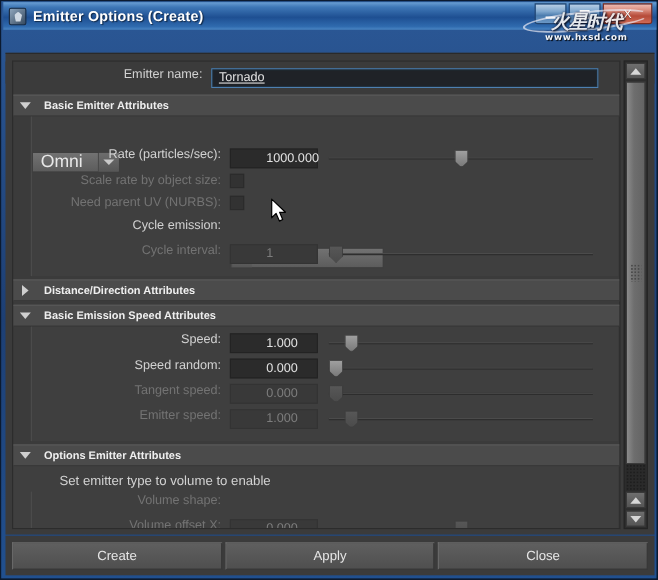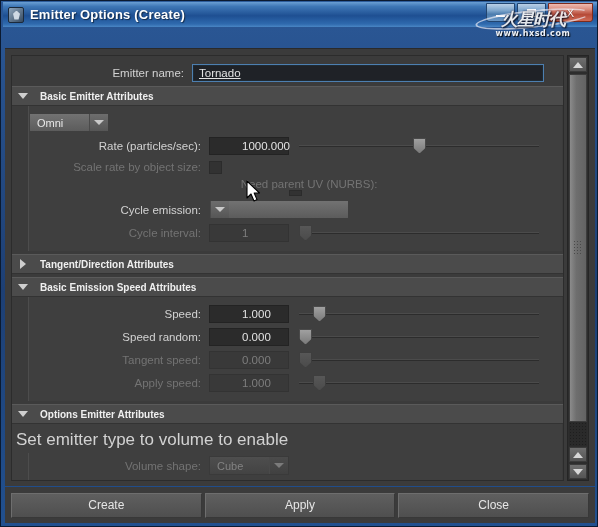--- a/index.html
+++ b/index.html
@@ -159,21 +159,21 @@
   }
   #vs-track-bottom {
     position: absolute; left: 1px; bottom: 34px; width: 18px; height: 24px;
     background-image: radial-gradient(#1e1e1e 45%, transparent 46%);
     background-size: 3px 3px; background-color: #2a2a2a;
   }
 
   
   .row {
     position: relative; height: 21px; margin-bottom: 2px;
-    display: flex; align-items: center;
+    display: flex; 
   }
   .lbl {
     width: 180px; text-align: right; padding-right: 8px;
     font-size: 11.5px; color: #d2d2d2; white-space: nowrap;
   }
   .lbl.dis { color: #737373; }
 
   .field {
     height: 18px; background: #2b2b2b; border: 1px solid #232323;
     color: #e2e2e2; font-size: 11.5px;
@@ -188,21 +188,21 @@
     border: 1px solid #4d7fb0;
     box-shadow: inset 0 0 0 1px #1f2a33;
     background: #1f2227;
     text-decoration: underline;
   }
 
   
   .combo {
     height: 19px; background: linear-gradient(to bottom, #727272, #5c5c5c);
     border: 1px solid #3f3f3f;
-    display: flex; align-items: center; color: #e8e8e8; font-size: 11px;
+    display: flex; align-items: center; color: #e8e8e8; font-size: 16px; margin-top: 26px;
   }
   .combo .cval { padding-left: 7px; white-space: nowrap; flex: 1 1 auto; }
   .combo .carrow {
     width: 19px; height: 100%;
     border-left: 1px solid #4a4a4a;
     display: flex; align-items: center; justify-content: center;
     background: linear-gradient(to bottom, #6d6d6d, #565656);
   }
   .combo .carrow i {
     width:0;height:0;border-left:5px solid transparent;border-right:5px solid transparent;border-top:5px solid #c9c9c9;
@@ -250,21 +250,21 @@
   .sec-header .sec-title {
     color: #efefef; font-size: 10px; font-weight: bold; padding-left: 6px;
   }
   .sec-body {
     background: #3f3f3f;
     border-left: 1px solid #4d4d4d;
     margin-left: 16px; margin-right: 3px;
     padding: 6px 0 6px 0;
   }
   .note {
-    font-size: 17px; color: #d2d2d2; padding: 4px 0 3px 4px;
+    font-size: 12px; color: #d2d2d2; padding: 4px 0 3px 4px; margin-left: 38px;
   }
 
   
   #btnbar {
     position: absolute; left: 4px; top: 486px;
     width: 590px; height: 36px;
     background: #3b3b3b;
     display: flex; align-items: center; gap: 3px; padding: 0 6px;
   }
   .bigbtn {
@@ -349,21 +349,21 @@
               <div class="track" style="width:240px;"></div>
               <div class="handle" style="left:114px;"></div>
             </div>
           </div>
 
           <div class="row" style="height:18px;">
             <div class="lbl dis">Scale rate by object size:</div>
             <div class="chk dis"></div>
           </div>
 
-          <div class="row" style="height:18px;flex-direction:column;">
+          <div class="row" style="height:18px;">
             <div class="lbl dis">Need parent UV (NURBS):</div>
             <div class="chk dis"></div>
           </div>
 
           <div class="row" style="margin-top:3px;">
             <div class="lbl">Cycle emission:</div>
             <div class="combo w140">
               <span class="carrow">
                   <i></i>
                 </span>
@@ -378,21 +378,21 @@
               <div class="handle dis" style="left:0px;"></div>
             </div>
           </div>
 
         </div>
 
         <div class="sec-header">
           <span class="tri">
               <i class="tri-right"></i>
             </span>
-          <span class="sec-title">Tangent/Direction Attributes</span>
+          <span class="sec-title">Distance/Direction Attributes</span>
         </div>
 
         <div class="sec-header">
           <span class="tri">
               <i class="tri-down"></i>
             </span>
           <span class="sec-title">Basic Emission Speed Attributes</span>
         </div>
         <div class="sec-body">
 
@@ -417,21 +417,21 @@
           <div class="row">
             <div class="lbl dis">Tangent speed:</div>
             <div class="field w80 dis">0.000</div>
             <div class="slider" style="width:250px;">
               <div class="track" style="width:240px;"></div>
               <div class="handle dis" style="left:0px;"></div>
             </div>
           </div>
 
           <div class="row">
-            <div class="lbl dis">Apply speed:</div>
+            <div class="lbl dis">Emitter speed:</div>
             <div class="field w80 dis">1.000</div>
             <div class="slider" style="width:250px;">
               <div class="track" style="width:240px;"></div>
               <div class="handle dis" style="left:14px;"></div>
             </div>
           </div>
 
         </div>
 
         <div class="sec-header">

